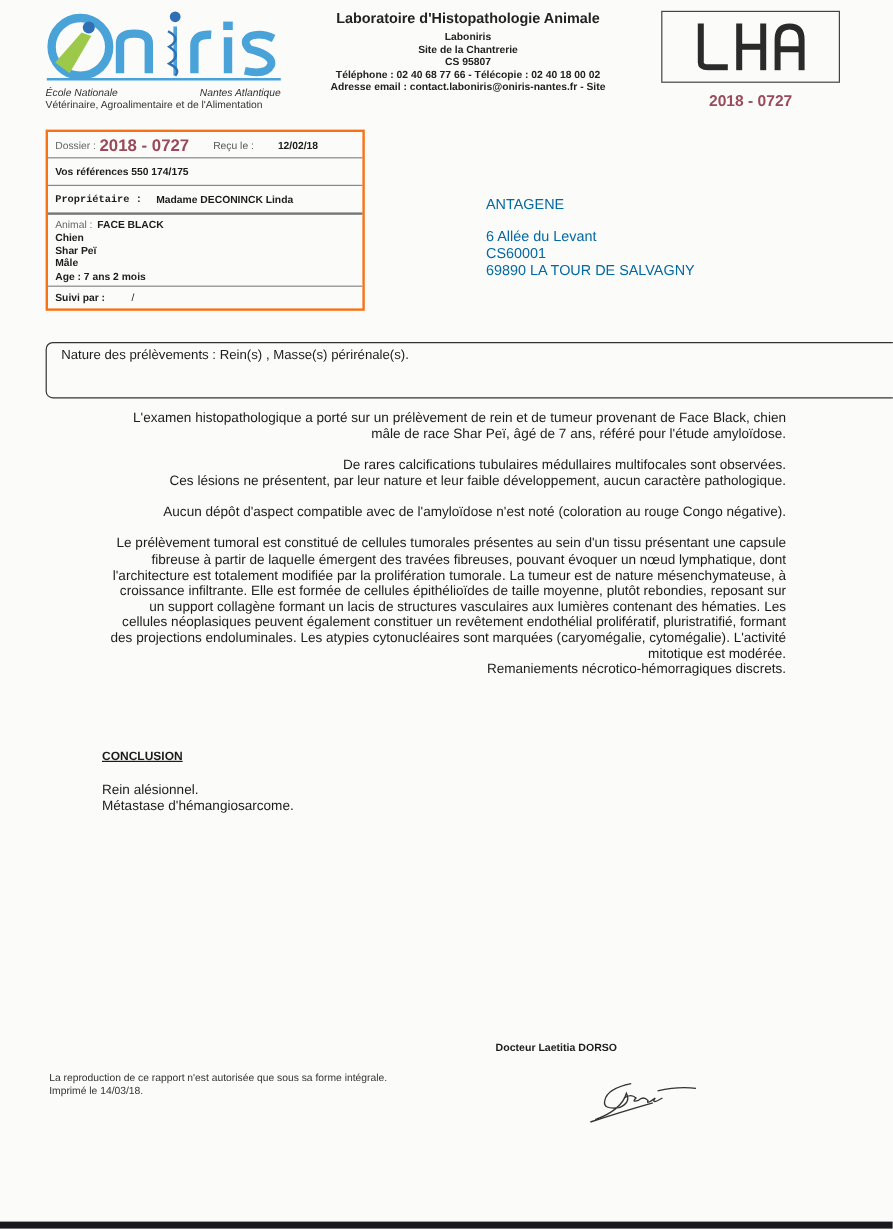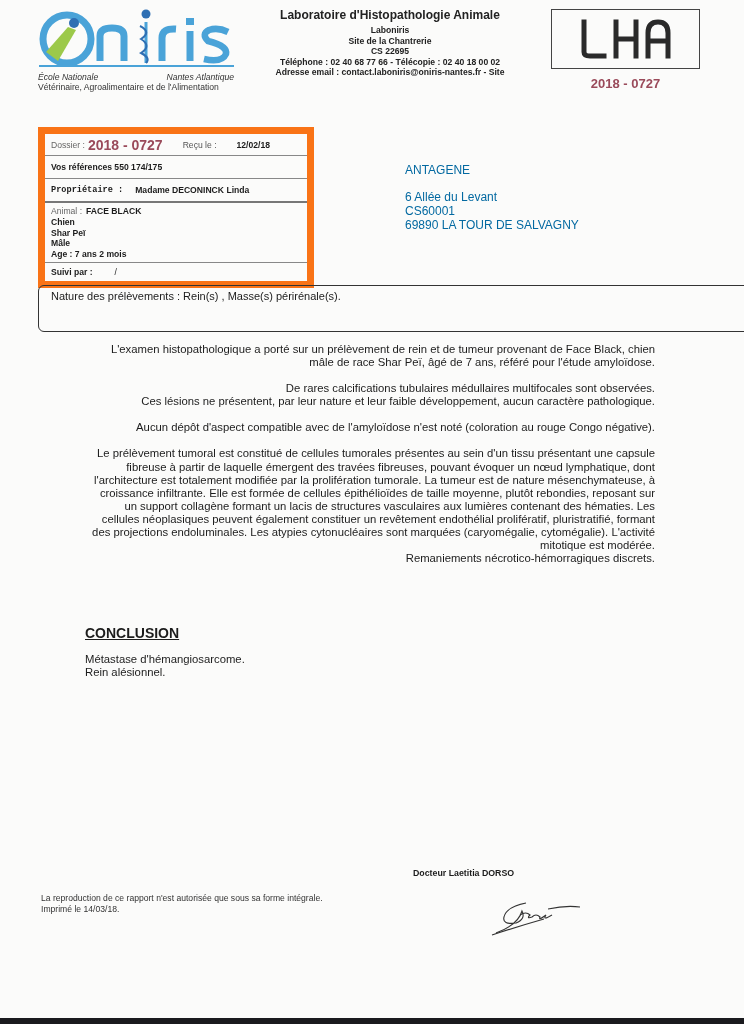--- a/index.html
+++ b/index.html
@@ -16,21 +16,21 @@
   #logo .school .row1 { display:flex; justify-content:space-between;font-style:italic; }
   
   #lab { left:250px; top:8px; width:280px; text-align:center; }
   #lab .title { font-weight:bold; font-size:12px; color:#222; margin-bottom:3px; }
   #lab .line { font-size:8.6px; font-weight:bold; line-height:10.5px; color:#222; }
   
   #lha-box { left:551px; top:9px; width:147px; height:58px; border:1px solid #444; display:flex; align-items:center; justify-content:center; }
   #lha-box svg { display:block; }
   #lha-num { left:551px; top:76px; width:149px; text-align:center; font-weight:bold; font-size:13px; color:#9a4a5a; }
   
-  #dossier { left:38px; top:127px; width:262px; border:7px solid #f97316; font-size:8.6px; }
+  #dossier { left:38px; top:108px; width:262px; border:2px solid #f97316; font-size:8.6px; }
   #dossier .cell { border-bottom:1px solid #888; padding:0 6px; display:flex; align-items:center; }
   #dossier .cell:last-child { border-bottom:none; }
   #dossier .r1 { height:21px; }
   #dossier .r2 { height:22px; font-weight:bold; }
   #dossier .r3 { height:22px; font-weight:bold; border-bottom:2px solid #777; }
   #dossier .r4 { display:block; padding:3px 6px 2px 6px; line-height:10.8px; font-weight:bold; }
   #dossier .r5 { height:18px; font-weight:bold; }
   .gray { color:#666; font-weight:normal; }
   .dos-num { font-weight:bold; font-size:14px; color:#9a4a5a; margin-left:3px; }
   .recu { margin-left:20px; color:#555; }
@@ -39,21 +39,21 @@
   .animal-name { margin-left:4px; }
   .suivi-val { margin-left:22px; font-weight:normal; }
   
   #address { left:405px; top:163px; font-size:12px; line-height:14px; color:#0369a1; }
   #address .name { margin-bottom:13px; }
   
   #nature { left:38px; top:285px; width:713px; height:47px; border:1px solid #333; border-radius:6px; font-size:11px; padding:4px 12px; box-sizing:border-box; }
   
   #body-text { left:85px; top:343px; width:570px; font-size:11.3px; line-height:13.1px; color:#1c1c1c; }
   #body-text p { margin:0 0 13px 0;text-align:right; }
-  #conclusion-title { left:85px; top:625px; font-weight:bold; font-size:14px; text-decoration:underline; }
+  #conclusion-title { left:85px; top:625px; font-weight:bold; font-size:10px; text-decoration:underline; }
   #conclusion-text { left:85px; top:653px; font-size:11.3px; line-height:13.4px; }
   #doctor { left:413px; top:868px; font-weight:bold; font-size:8.8px; }
   #signature { left:486px; top:895px; }
   #footer { left:41px; top:893px; font-size:8.6px; line-height:10.8px; color:#333; }
   #bottom-bar { left:0; top:1018px; width:744px; height:6px; background:#1a1a1e; }
 </style>
 </head>
 <body>
 
 <div id="logo" class="abs">
@@ -84,21 +84,21 @@
       <span>Nantes Atlantique</span>
     </div>
     <div>Vétérinaire, Agroalimentaire et de l'Alimentation</div>
   </div>
 </div>
 
 <div id="lab" class="abs">
   <div class="title">Laboratoire d'Histopathologie Animale</div>
   <div class="line">Laboniris</div>
   <div class="line">Site de la Chantrerie</div>
-  <div class="line">CS 22695</div>
+  <div class="line">CS 95807</div>
   <div class="line">Téléphone : 02 40 68 77 66 - Télécopie : 02 40 18 00 02</div>
   <div class="line">Adresse email : contact.laboniris@oniris-nantes.fr - Site</div>
 </div>
 
 <div id="lha-box" class="abs">
   <svg width="96" height="40" viewBox="0 0 96 40">
     <g fill="none" stroke="#2a2a2a" stroke-width="5" stroke-linecap="square">
       <path d="M6 3 V33 Q6 37 12 37 H26"></path>
       <path d="M38 3 V37 M38 20 H58 M58 3 V37"></path>
       <path d="M70 37 V14 Q70 3 80 3 Q90 3 90 14 V37 M70 22 H90"></path>
@@ -149,22 +149,22 @@
   <p>L'examen histopathologique a porté sur un prélèvement de rein et de tumeur provenant de Face Black, chien mâle de race Shar Peï, âgé de 7 ans, référé pour l'étude amyloïdose.</p>
   <p style="white-space:pre-line">De rares calcifications tubulaires médullaires multifocales sont observées.
 Ces lésions ne présentent, par leur nature et leur faible développement, aucun caractère pathologique.</p>
   <p>Aucun dépôt d'aspect compatible avec de l'amyloïdose n'est noté (coloration au rouge Congo négative).</p>
   <p style="white-space:pre-line">Le prélèvement tumoral est constitué de cellules tumorales présentes au sein d'un tissu présentant une capsule fibreuse à partir de laquelle émergent des travées fibreuses, pouvant évoquer un nœud lymphatique, dont l'architecture est totalement modifiée par la prolifération tumorale. La tumeur est de nature mésenchymateuse, à croissance infiltrante. Elle est formée de cellules épithélioïdes de taille moyenne, plutôt rebondies, reposant sur un support collagène formant un lacis de structures vasculaires aux lumières contenant des hématies. Les cellules néoplasiques peuvent également constituer un revêtement endothélial prolifératif, pluristratifié, formant des projections endoluminales. Les atypies cytonucléaires sont marquées (caryomégalie, cytomégalie). L'activité mitotique est modérée.
 Remaniements nécrotico-hémorragiques discrets.</p>
 </div>
 
 <div id="conclusion-title" class="abs">CONCLUSION</div>
 <div id="conclusion-text" class="abs">
+  <div>Rein alésionnel.</div>
   <div>Métastase d'hémangiosarcome.</div>
-  <div>Rein alésionnel.</div>
 </div>
 
 <div id="doctor" class="abs">Docteur Laetitia DORSO</div>
 <div id="signature" class="abs">
   <svg width="100" height="42" viewBox="0 0 100 42">
     <g fill="none" stroke="#333" stroke-width="1.1">
       <path d="M40 8 Q20 12 18 22 Q16 30 30 28 Q40 24 36 16 Q32 30 10 38"></path>
       <path d="M34 20 Q40 16 44 20 Q40 24 46 22 Q50 18 54 22 Q52 26 60 20 Q56 26 66 20"></path>
       <path d="M62 14 Q80 10 94 12"></path>
       <path d="M6 40 Q30 32 58 24"></path>

